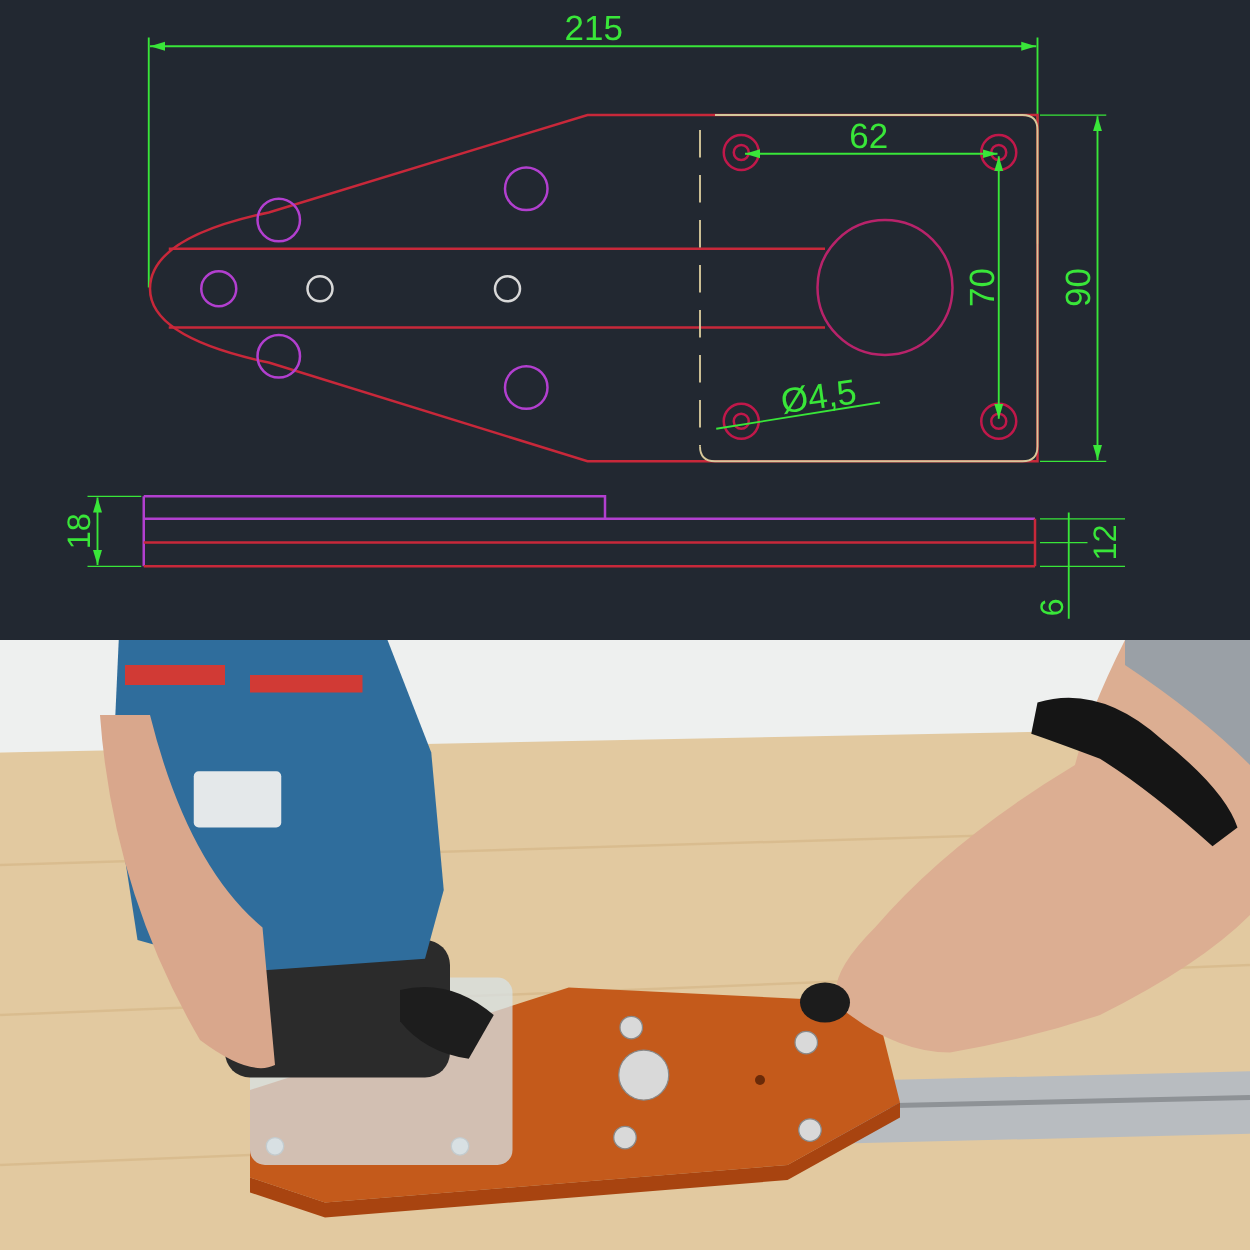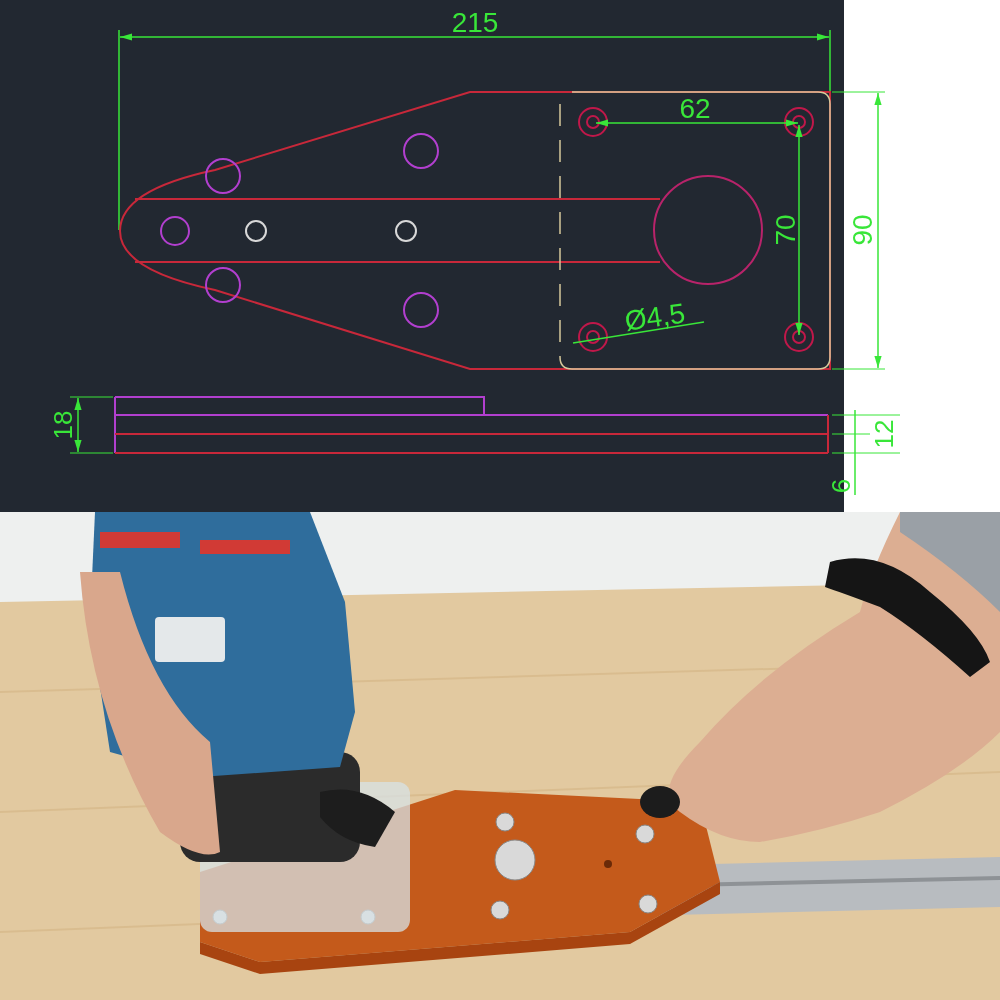--- a/index.html
+++ b/index.html
@@ -1,17 +1,17 @@
 <!DOCTYPE html>
 <html><head>
 <meta charset="utf-8">
 <style>
   html, body { margin:0; padding:0; }
   body { width:1000px; height:1000px; overflow:hidden; background:#fff; font-family:"Liberation Sans", sans-serif; }
-  .drawing { position:absolute; left:0; top:0; width:844px; height:512px; background:#222831; }
+  .drawing { position:absolute; left:0; top:0; width:1000px; height:512px; background:#222831; }
   .photo { position:absolute; left:0; top:512px; width:1000px; height:488px; overflow:hidden; }
   svg text { font-family:"Liberation Sans", sans-serif; }
 </style>
 </head>
 <body>
 
 <div class="drawing">
   <svg width="1000" height="512" viewBox="0 0 1000 512">
     <defs>
       <marker id="arr" viewBox="0 0 10 10" refX="10" refY="5" markerWidth="8" markerHeight="8" orient="auto-start-reverse">

